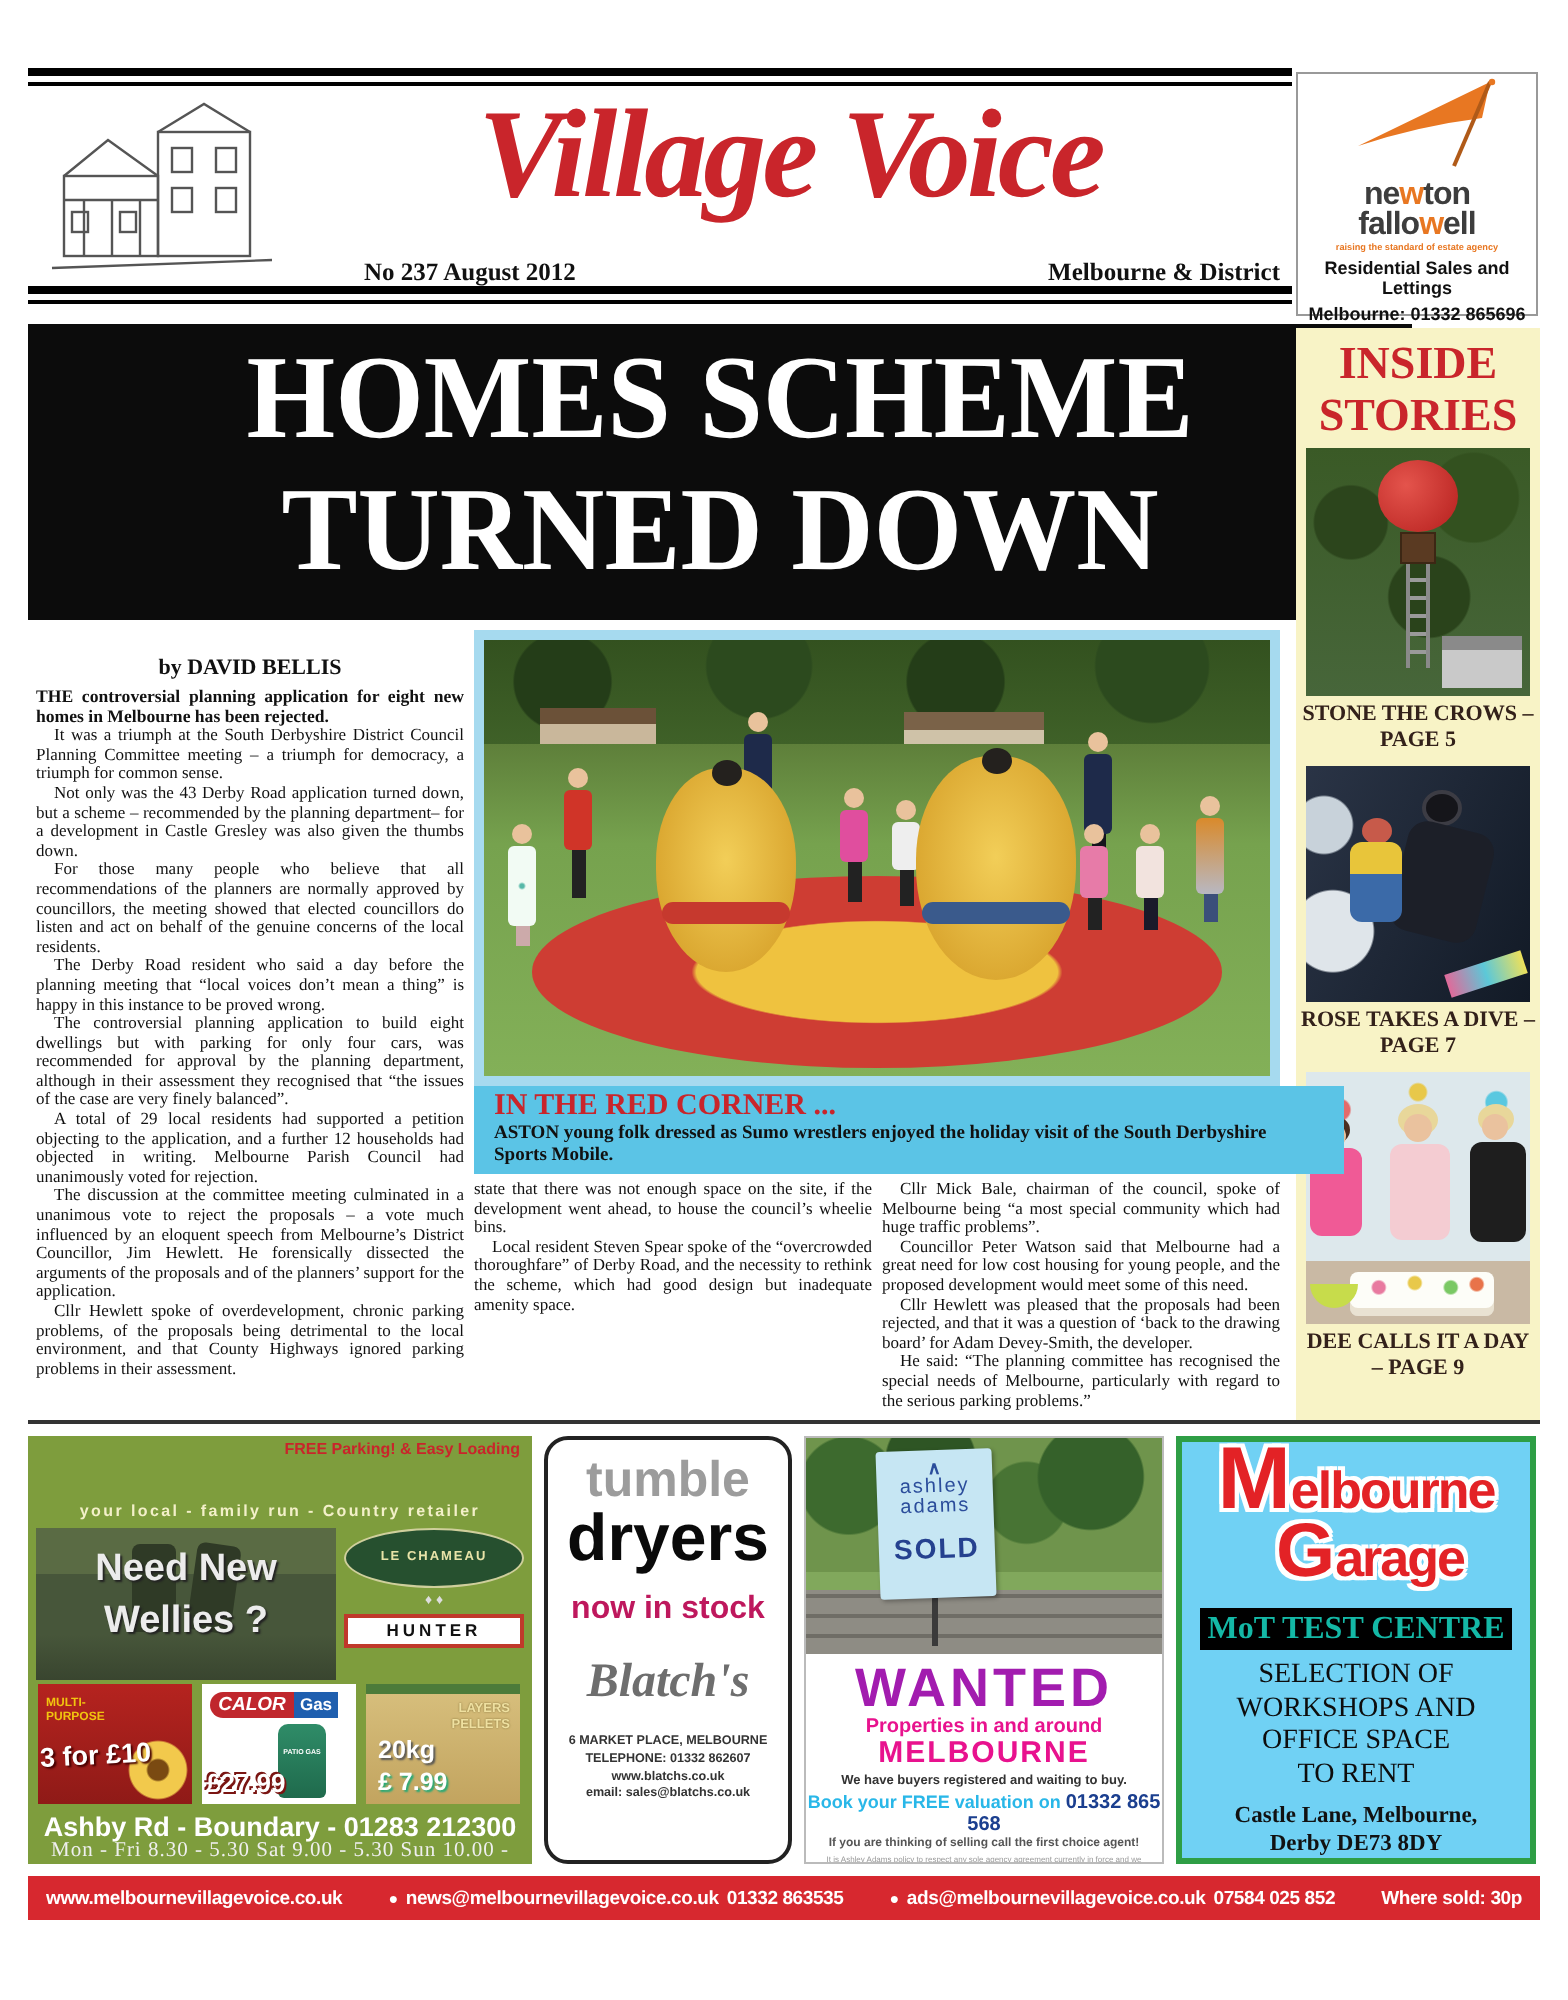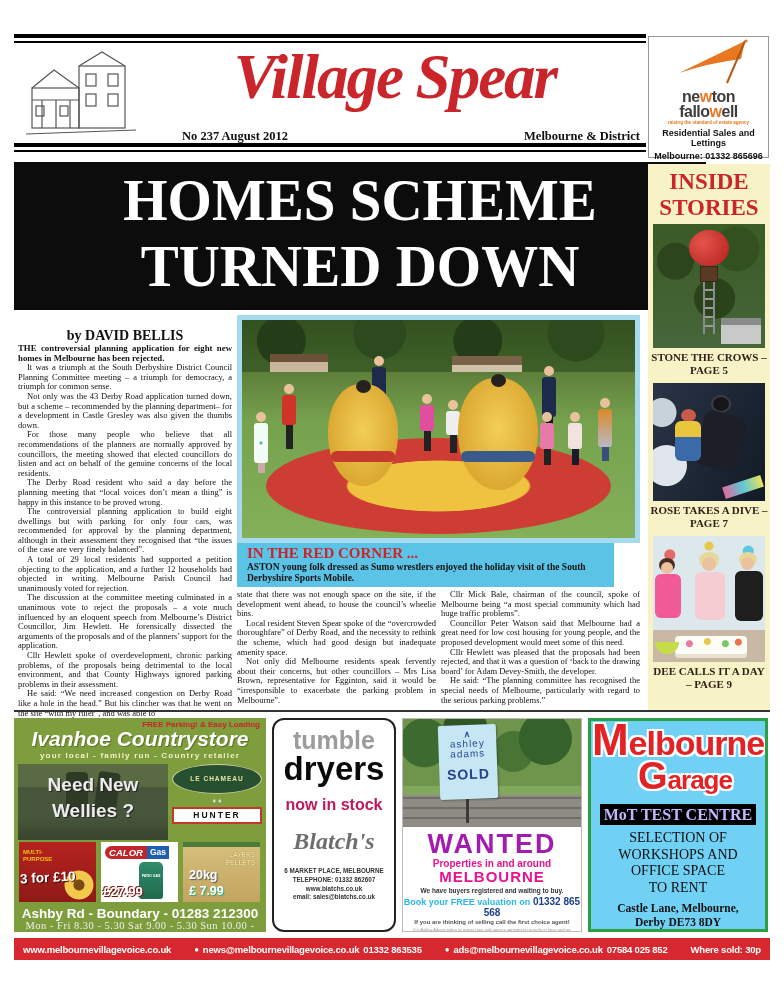--- a/index.html
+++ b/index.html
@@ -26,32 +26,32 @@
   #headline div{font-size:57px;line-height:66px;letter-spacing:0px;transform:scaleY(1.04)}
   #headline{padding-top:5px}
 
   
   #sidebar{left:648px;top:164px;width:122px;height:546px;background:#F8F3C6;text-align:center}
   #inside-title{padding-top:5px;color:#C9252B;font-weight:bold;font-size:23px;line-height:26px}
   .sphoto{width:112px;margin:3px auto 2px;position:relative;overflow:hidden;background:#456}
   .scap{font-weight:bold;font-size:11px;line-height:13px;color:#33211a;padding:1px 2px 3px}
 
   
-  #byline{left:18px;top:328px;width:214px;text-align:center;font-weight:bold;font-size:14px}
+  #byline{left:18px;top:328px;width:214px;text-align:center;font-weight:bold;font-size:11px}
   .col{font-size:8.5px;line-height:9.6px;text-align:justify;overflow:hidden}
   .col p{text-indent:9px}
   .col p.lead{text-indent:0;font-weight:bold;font-size:8.8px}
   .col p.cont{text-indent:0}
   #col1{left:18px;top:344px;width:214px;height:384px}
   #col2{left:237px;top:590px;width:199px;height:142px}
   #col3{left:441px;top:590px;width:199px;height:142px}
 
   
   #photo{left:237px;top:315px;width:403px;height:228px;border:5px solid #A6DAEF;background:#76A24E;overflow:hidden}
-  #caption-band{left:237px;top:543px;width:377px;height:44px;background:#5BC4E6;padding:2px 10px}
+  #caption-band{left:237px;top:543px;width:435px;height:44px;background:#5BC4E6;padding:2px 10px}
   #caption-title{color:#C9252B;font-weight:bold;font-size:15px;line-height:17px}
   #caption-text{font-weight:bold;font-size:9.5px;line-height:10.5px;width:96%}
 
   #hr-bottom{left:14px;top:710px;width:756px;height:2px;background:#333}
 
   
   #ivanhoe{left:14px;top:718px;width:252px;height:214px;background:#7E9D3D;font-family:"Liberation Sans",sans-serif;overflow:hidden}
   #iv-promo{right:6px;top:2px;font-size:8px;font-weight:bold;color:#C9252B}
   #iv-title{left:0;right:0;top:9px;text-align:center;color:#fff;font-weight:bold;font-style:italic;font-size:21px;text-shadow:1px 1px 0 #5a7324}
   #iv-sub{left:0;right:0;top:33px;text-align:center;color:#F3F0C9;font-weight:bold;font-size:8px;letter-spacing:1.2px}
@@ -110,25 +110,25 @@
   #as-book{font-size:9px;font-weight:bold;color:#29B7E8;margin-top:2px}
   #as-book .ph{color:#1B3F8F;font-size:10px}
   #as-agent{font-size:6px;font-weight:bold;color:#555;margin-top:1px}
   #as-legal{font-size:4px;line-height:5px;color:#999;width:92%;margin:2px auto 0}
 
   
   #garage{left:588px;top:718px;width:180px;height:214px;background:#70D1F4;border:3px solid #2E9E45;text-align:center;overflow:hidden}
   .mg{font-family:"Liberation Sans",sans-serif;font-weight:bold;color:#E32226;text-shadow:-2px -2px 0 #fff,2px -2px 0 #fff,-2px 2px 0 #fff,2px 2px 0 #fff,0 2px 0 #fff,2px 0 0 #fff}
   #mg1{margin-top:2px;line-height:34px}
   #mg1 .big{font-size:44px}
-  #mg1 .sm{font-size:34px;letter-spacing:-1px}
+  #mg1 .sm{font-size:26px;letter-spacing:-1px}
   #mg2{margin-top:-8px;margin-left:14px;line-height:34px}
   #mg2 .big{font-size:38px}
   #mg2 .sm{font-size:26px;letter-spacing:-1px}
-  #mot{margin:3px 9px 4px;background:#000;color:#c4b5fd;font-weight:bold;font-size:16px;line-height:21px}
+  #mot{margin:3px 9px 4px;background:#000;color:#14b8a6;font-weight:bold;font-size:16px;line-height:21px}
   #ga-lines{margin-top:5px;font-size:14px;line-height:16.5px;color:#0d0d0d}
   #ga-addr{margin-top:5px;font-weight:bold;font-size:11.5px;line-height:14px}
 
   
   #footer{left:14px;top:938px;width:756px;height:22px;background:#D7282F;color:#fff;display:flex;align-items:center;justify-content:space-between;padding:0 9px;font-family:"Liberation Sans",sans-serif;font-weight:bold;font-size:9.5px;letter-spacing:-.2px}
   #footer .grp{display:flex;align-items:center;gap:4px}
   #footer .dot{font-size:8px}
 
   
   .kid{position:absolute;width:18px;text-align:center}
@@ -158,21 +158,21 @@
           <rect x="8" y="40" width="47" height="40"></rect>
         <line x1="8" y1="52" x2="55" y2="52"></line>
           <line x1="18" y1="52" x2="18" y2="80"></line>
         <line x1="32" y1="52" x2="32" y2="80"></line>
           <line x1="46" y1="52" x2="46" y2="80"></line>
         <rect x="12" y="58" width="8" height="10"></rect>
           <rect x="36" y="58" width="8" height="10"></rect>
         <line x1="2" y1="86" x2="112" y2="82"></line>
       </g>
     </svg>
-    <div class="abs" id="mast-title">Village Spear</div>
+    <div class="abs" id="mast-title">Village Voice</div>
     <div class="abs" id="mast-issue">No 237 August 2012</div>
     <div class="abs" id="mast-region">Melbourne &amp; District</div>
     <div class="double-rule abs" style="left:0;right:0;bottom:0"></div>
   </div>
 
   <div class="abs" id="newton">
     <svg width="119" height="48" viewBox="0 0 119 48">
       <path d="M96,4 L30,36 Q60,26 92,22 Z" fill="#E87722"></path>
       <path d="M96,4 L78,46" stroke="#b05a18" stroke-width="2" fill="none"></path>
       <circle cx="97" cy="4" r="1.6" fill="#E87722"></circle>
@@ -238,21 +238,20 @@
   <div class="abs col" id="col1">
     <p class="lead">THE controversial planning application for eight new homes in Melbourne has been rejected.</p>
     <p>It was a triumph at the South Derbyshire District Council Planning Committee meeting – a triumph for democracy, a triumph for common sense.</p>
     <p>Not only was the 43 Derby Road application turned down, but a scheme – recommended by the planning department– for a development in Castle Gresley was also given the thumbs down.</p>
     <p>For those many people who believe that all recommendations of the planners are normally approved by councillors, the meeting showed that elected councillors do listen and act on behalf of the genuine concerns of the local residents.</p>
     <p>The Derby Road resident who said a day before the planning meeting that “local voices don’t mean a thing” is happy in this instance to be proved wrong.</p>
     <p>The controversial planning application to build eight dwellings but with parking for only four cars, was recommended for approval by the planning department, although in their assessment they recognised that “the issues of the case are very finely balanced”.</p>
     <p>A total of 29 local residents had supported a petition objecting to the application, and a further 12 households had objected in writing. Melbourne Parish Council had unanimously voted for rejection.</p>
     <p>The discussion at the committee meeting culminated in a unanimous vote to reject the proposals – a vote much influenced by an eloquent speech from Melbourne’s District Councillor, Jim Hewlett. He forensically dissected the arguments of the proposals and of the planners’ support for the application.</p>
     <p>Cllr Hewlett spoke of overdevelopment, chronic parking problems, of the proposals being detrimental to the local environment, and that County Highways ignored parking problems in their assessment.</p>
-    <p>He said: “We need increased congestion on Derby Road like a hole in the head.” But his clincher was that he went on the site “with my ruler”, and was able to</p>
   </div>
 
   <div class="abs" id="photo">
     <div class="abs" style="left:0;top:0;right:0;height:52px;background:
       radial-gradient(circle at 10% 40%,#243d18 0 24px,transparent 25px),
       radial-gradient(circle at 35% 25%,#2c4a1e 0 26px,transparent 27px),
       radial-gradient(circle at 60% 40%,#243d18 0 24px,transparent 25px),
       radial-gradient(circle at 85% 25%,#2c4a1e 0 28px,transparent 29px),
       linear-gradient(#33511f,#3f6128)"></div>
     <div class="abs" style="left:28px;top:34px;width:58px;height:20px;background:#c9b79b;border-top:8px solid #6b5138"></div>
@@ -315,34 +314,32 @@
   </div>
 
   <div class="abs" id="caption-band">
     <div id="caption-title">IN THE RED CORNER ...</div>
     <div id="caption-text">ASTON young folk dressed as Sumo wrestlers enjoyed the holiday visit of the South Derbyshire Sports Mobile.</div>
   </div>
 
   <div class="abs col" id="col2">
     <p class="cont">state that there was not enough space on the site, if the development went ahead, to house the council’s wheelie bins.</p>
     <p>Local resident Steven Spear spoke of the “overcrowded thoroughfare” of Derby Road, and the necessity to rethink the scheme, which had good design but inadequate amenity space.</p>
-    <p>Not only did Melbourne residents speak fervently about their concerns, but other councillors – Mrs Lisa Brown, representative for Egginton, said it would be “irresponsible to exacerbate the parking problem in Melbourne”.</p>
   </div>
   <div class="abs col" id="col3">
     <p>Cllr Mick Bale, chairman of the council, spoke of Melbourne being “a most special community which had huge traffic problems”.</p>
     <p>Councillor Peter Watson said that Melbourne had a great need for low cost housing for young people, and the proposed development would meet some of this need.</p>
     <p>Cllr Hewlett was pleased that the proposals had been rejected, and that it was a question of ‘back to the drawing board’ for Adam Devey-Smith, the developer.</p>
     <p>He said: “The planning committee has recognised the special needs of Melbourne, particularly with regard to the serious parking problems.”</p>
   </div>
 
   <div class="abs" id="hr-bottom"></div>
 
   <div class="abs" id="ivanhoe">
     <div class="abs" id="iv-promo">FREE Parking! &amp; Easy Loading</div>
-    <div class="abs" id="iv-title">Ivanhoe Countrystore</div>
     <div class="abs" id="iv-sub">your local -  family run - Country retailer</div>
     <div class="abs" id="iv-wellies">
       <div class="wl" style="left:48px"></div>
       <div class="wl" style="left:78px;transform:rotate(8deg)"></div>
       <div id="iv-wtxt">
         <span style="display:block">Need New</span>
         <span style="display:block">Wellies ?</span>
       </div>
     </div>
     <div class="abs" id="iv-chameau">LE CHAMEAU</div>

